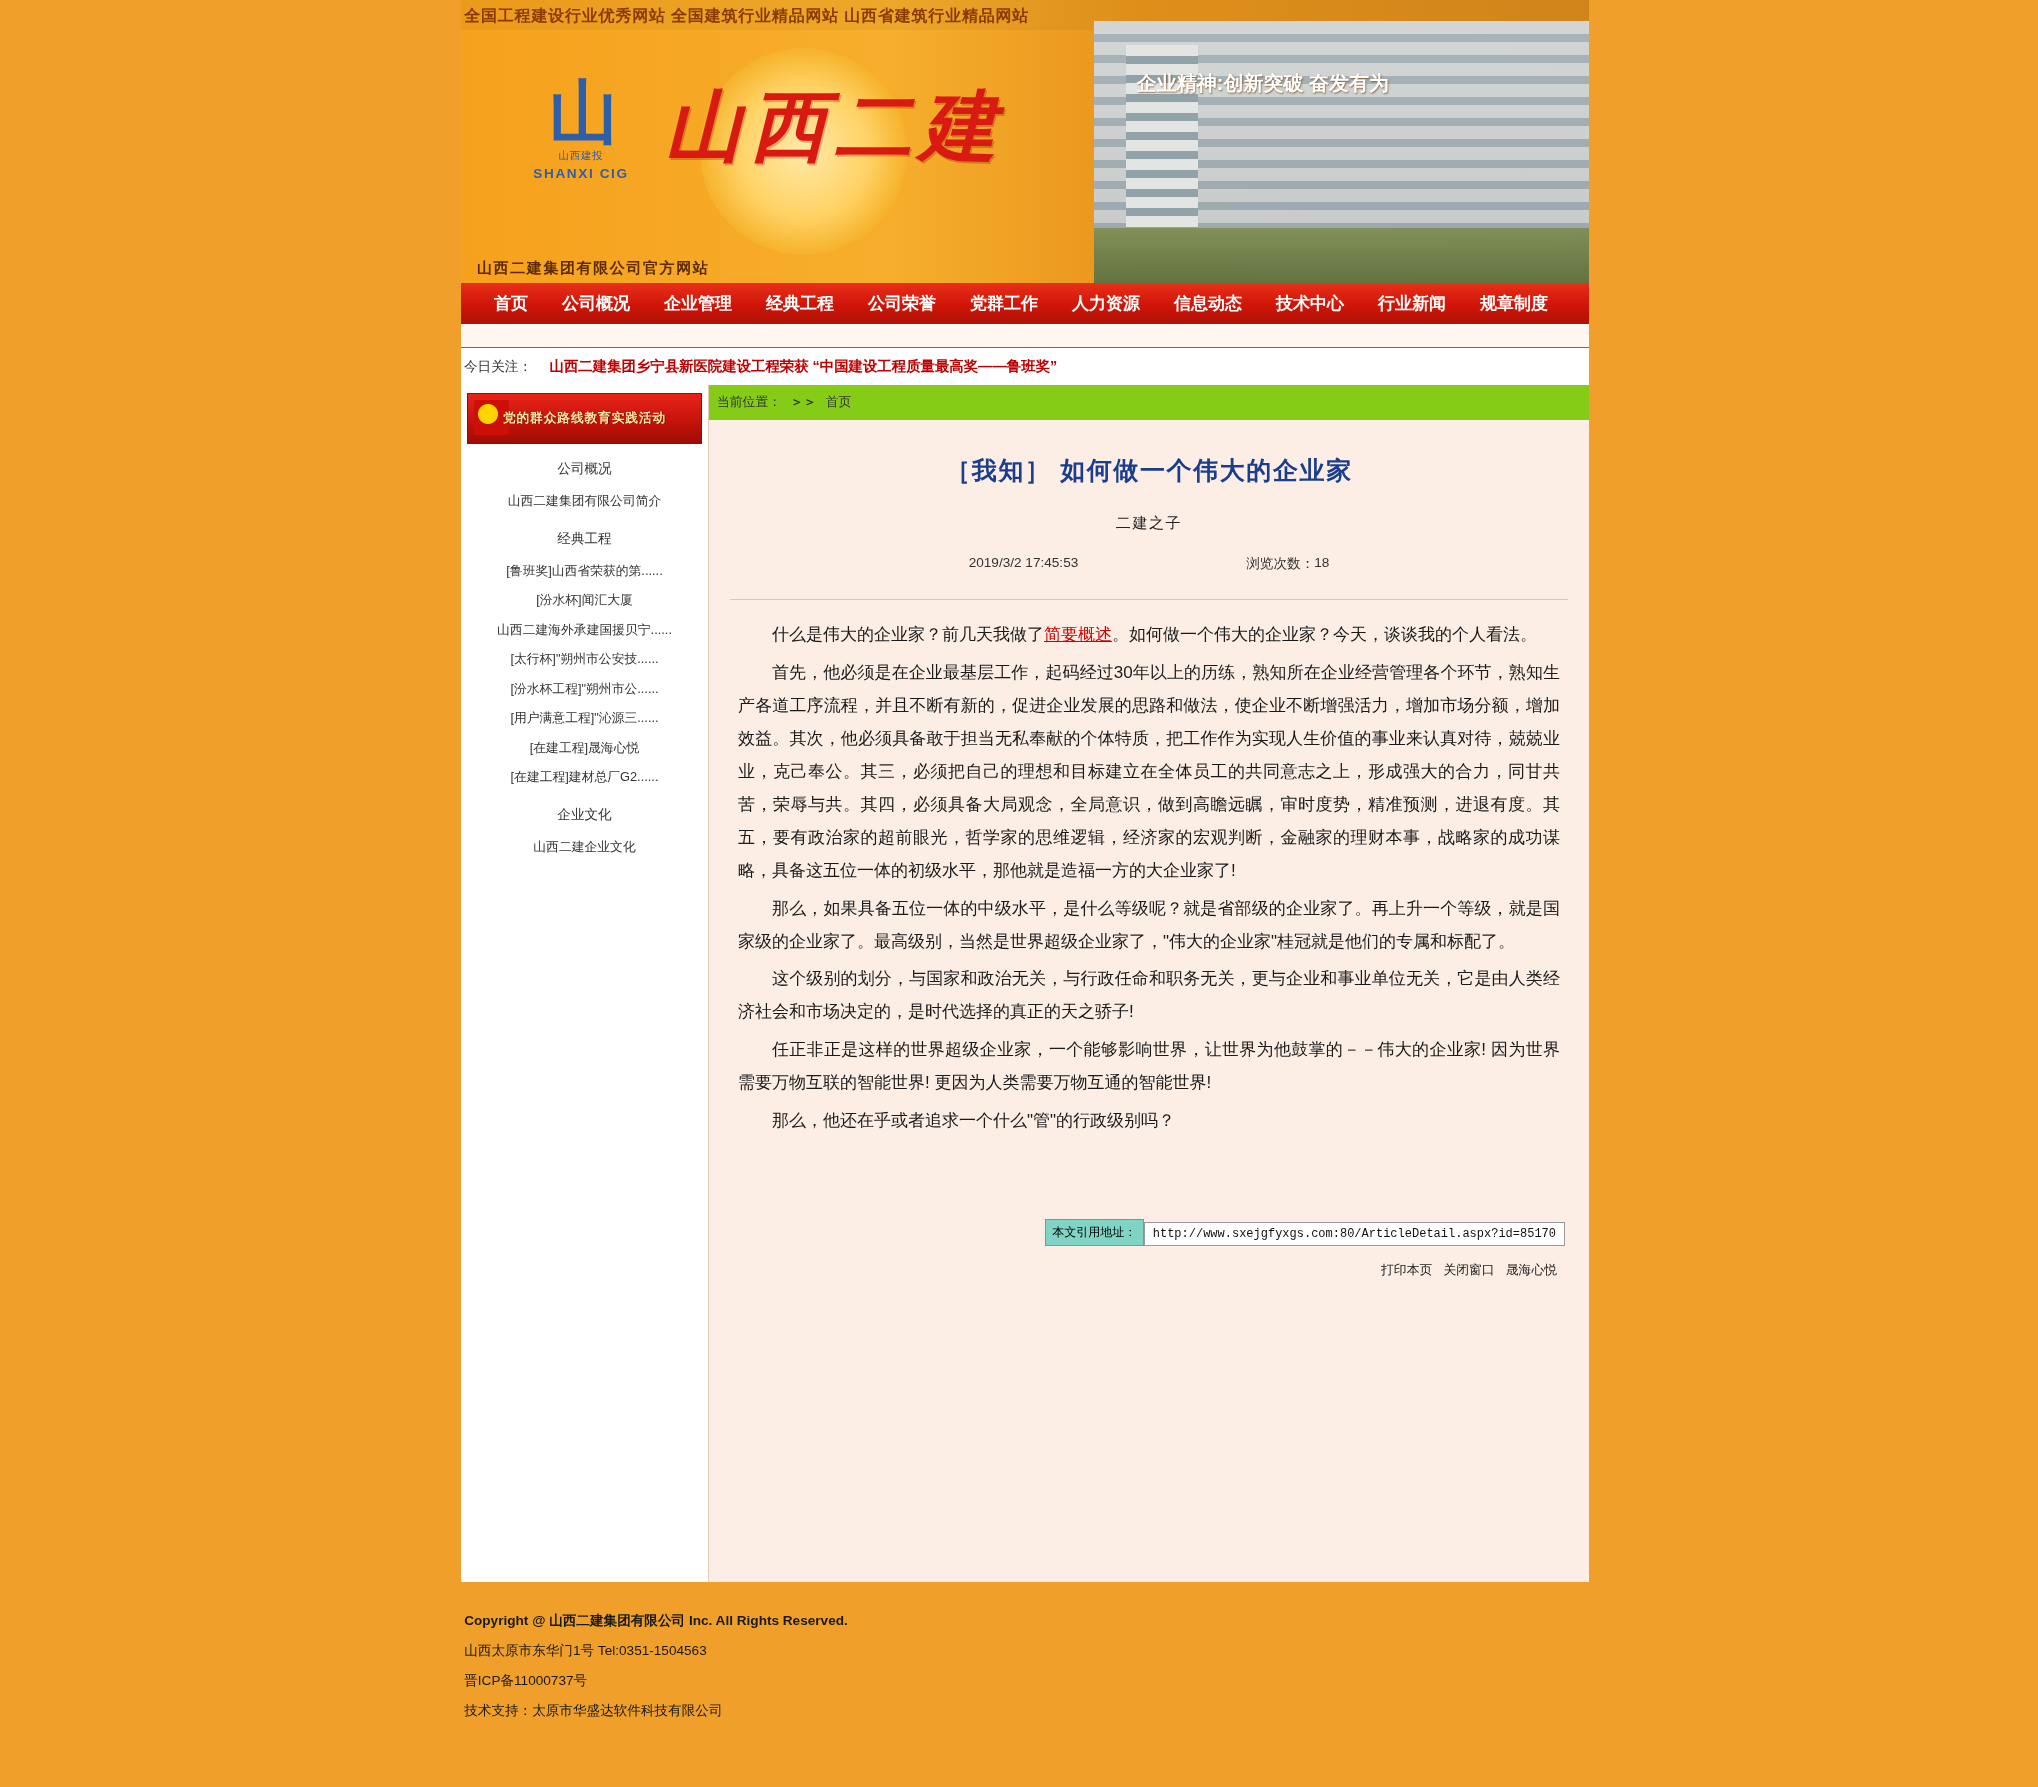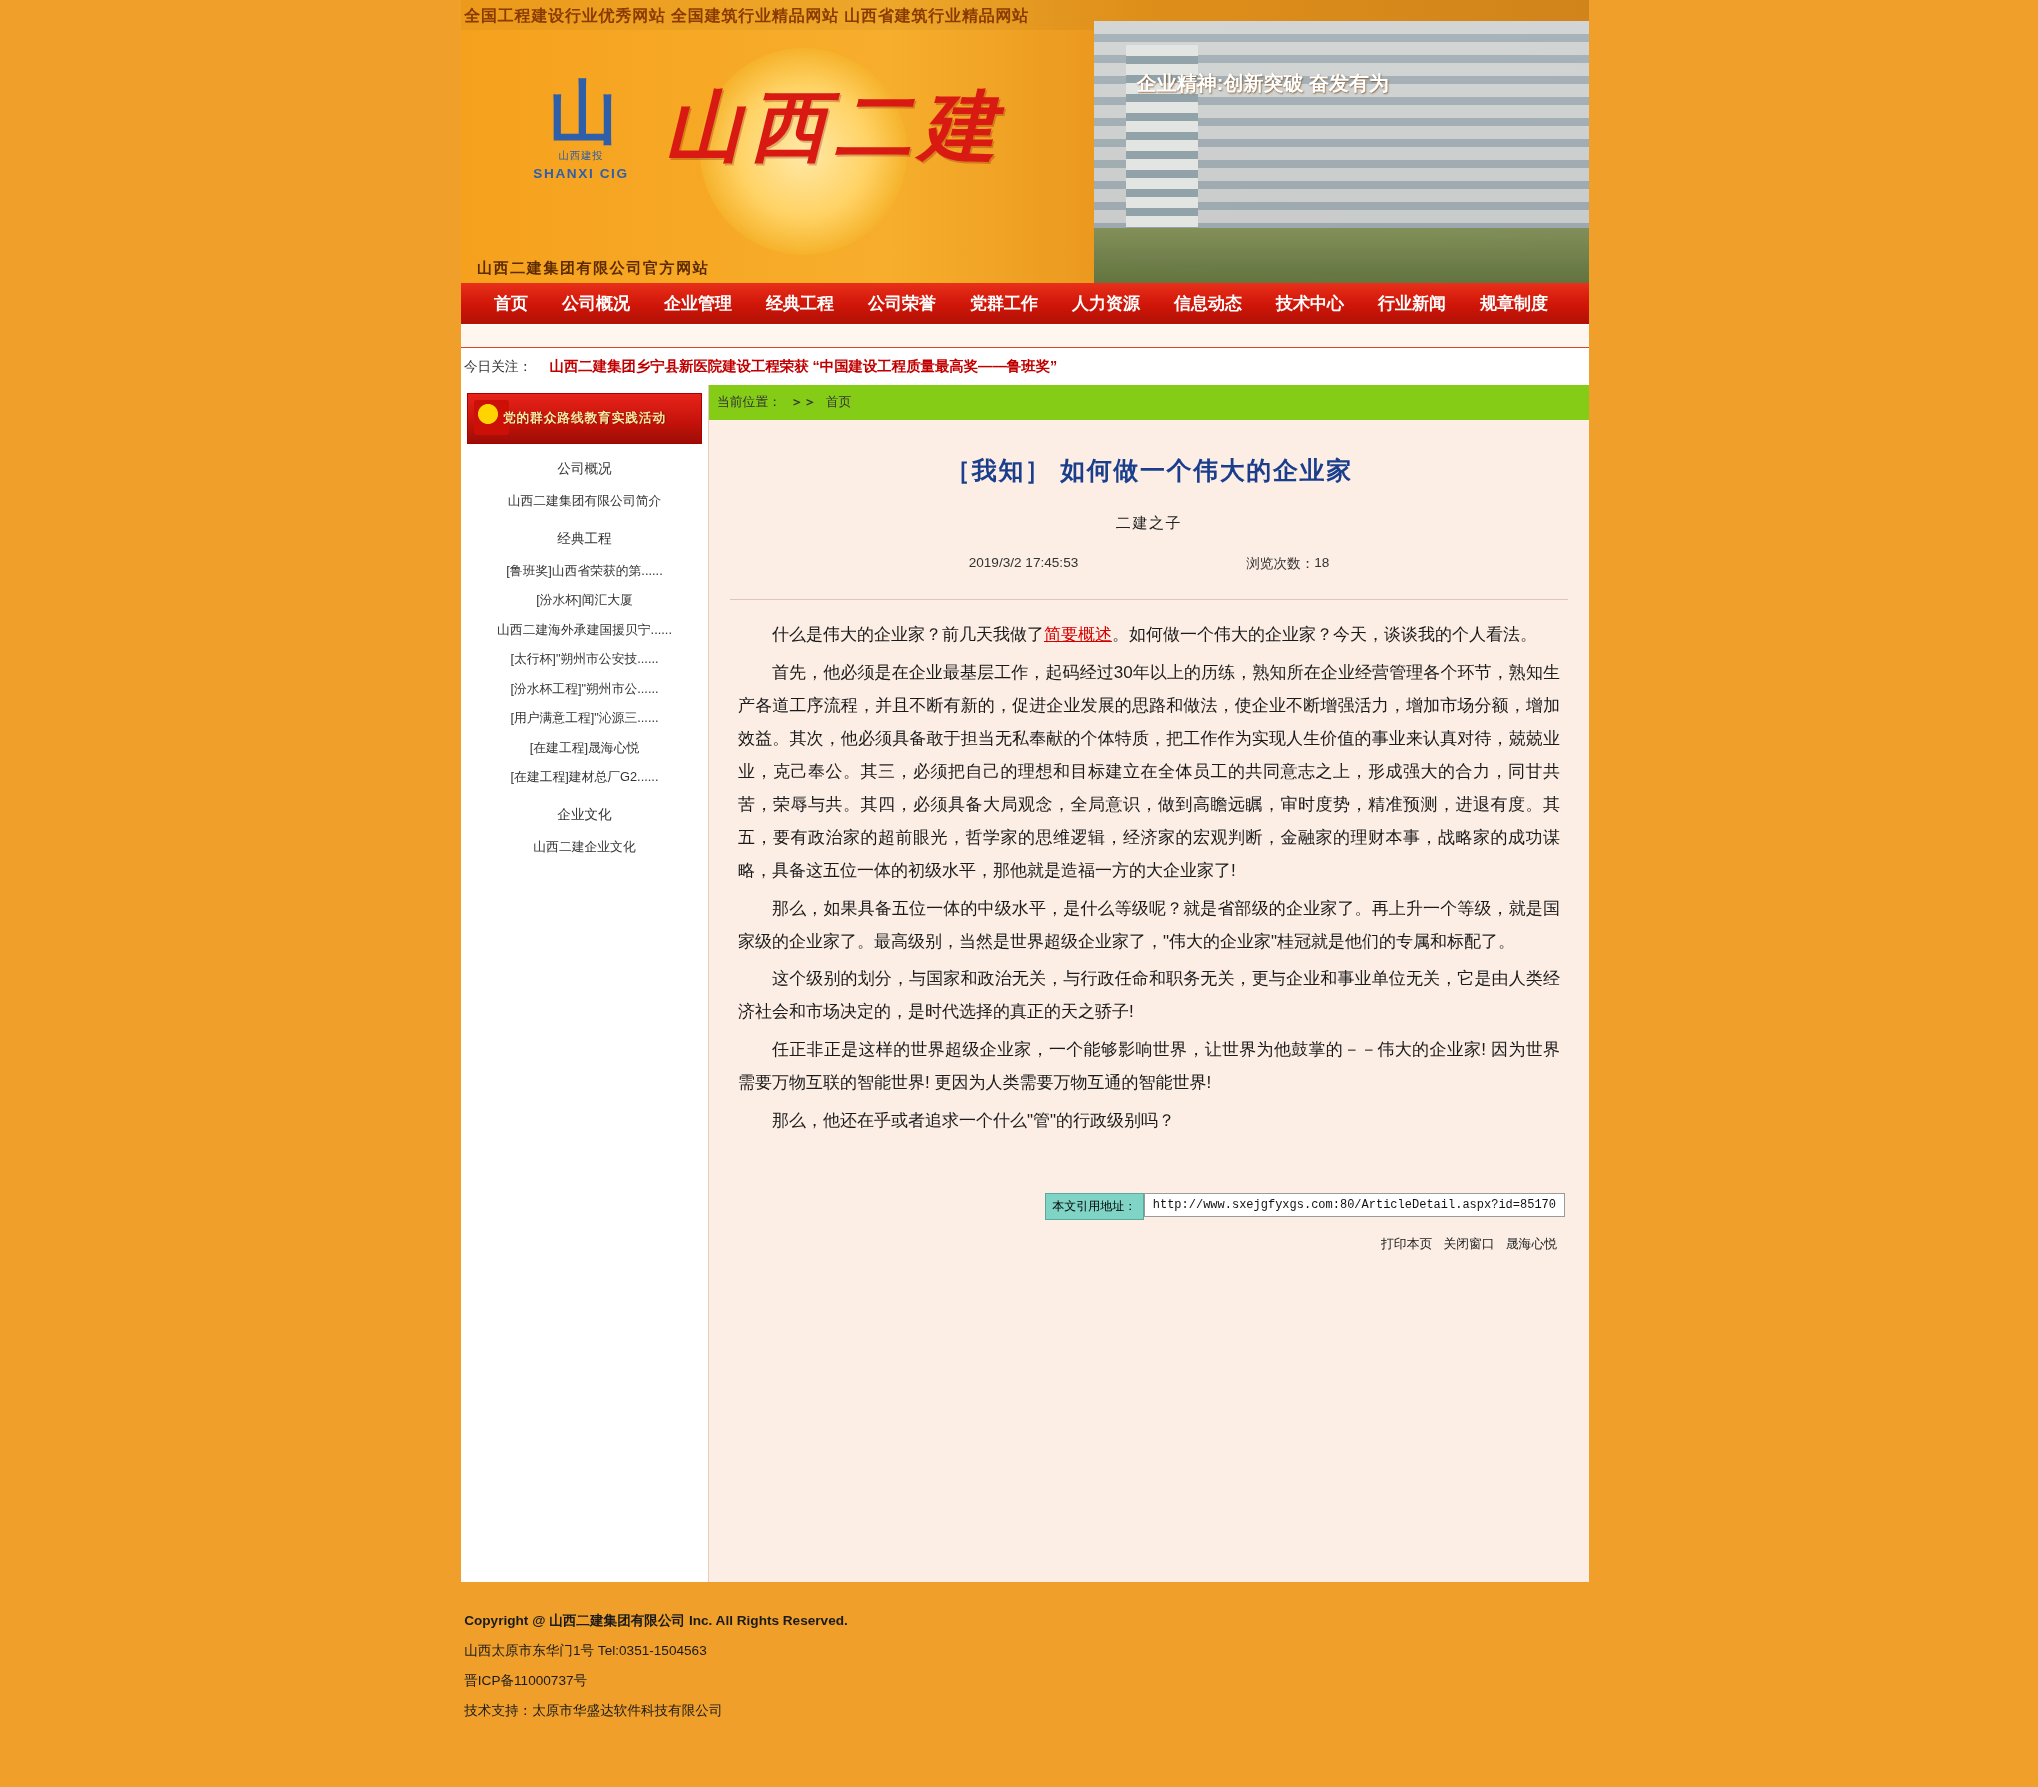--- a/index.html
+++ b/index.html
@@ -324,23 +324,23 @@
     text-align: justify;
   }
   .article-body p {
     margin: 0 0 4.8px 0;
     text-indent: 2em;
   }
   .inline-red { color: #d40000; text-decoration: underline; cursor: pointer; }
   .cite-row {
     display: flex;
     justify-content: flex-end;
-    align-items: flex-start;
+    align-items: flex-end;
     padding: 0 24px;
-    margin-top: 19px;
+    margin-top: 45px;
   }
   .cite-label {
     background: #7fd4c6;
     color: #000;
     font-size: 12px;
     padding: 4px 6.4px;
     border: 0.8px solid #59a99c;
     white-space: nowrap;
   }
   .cite-url {

